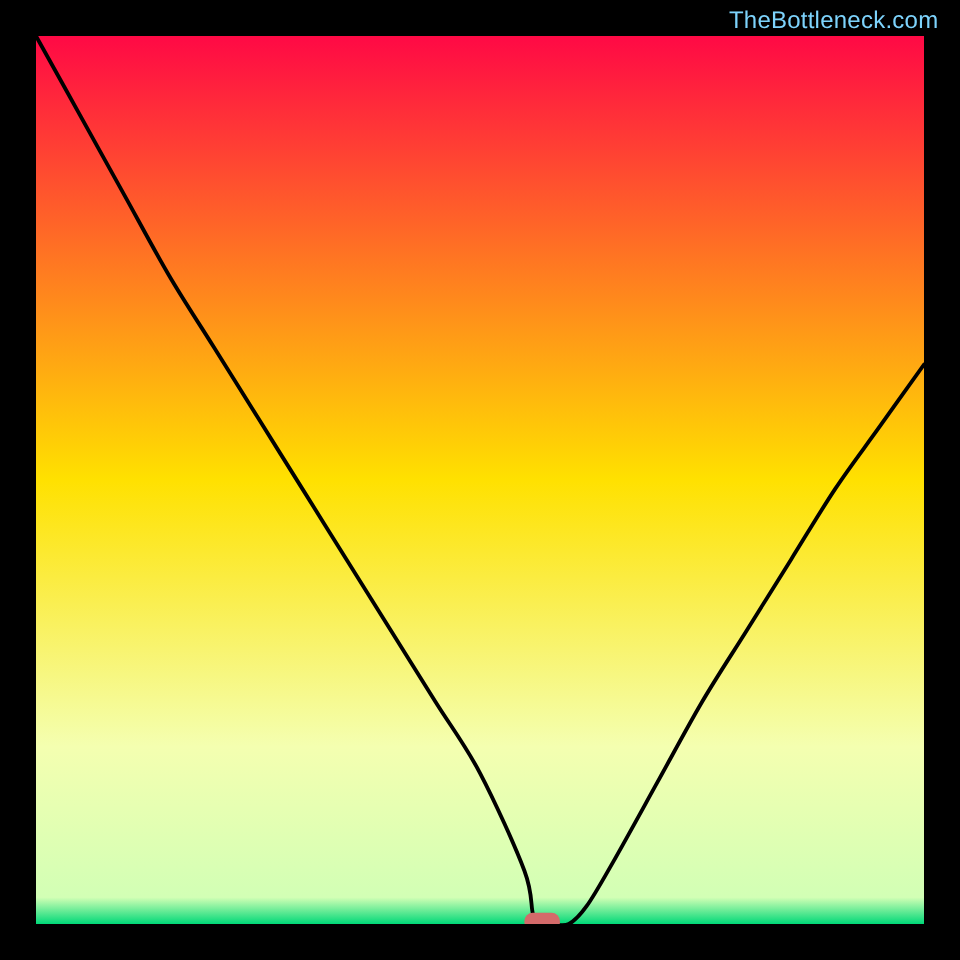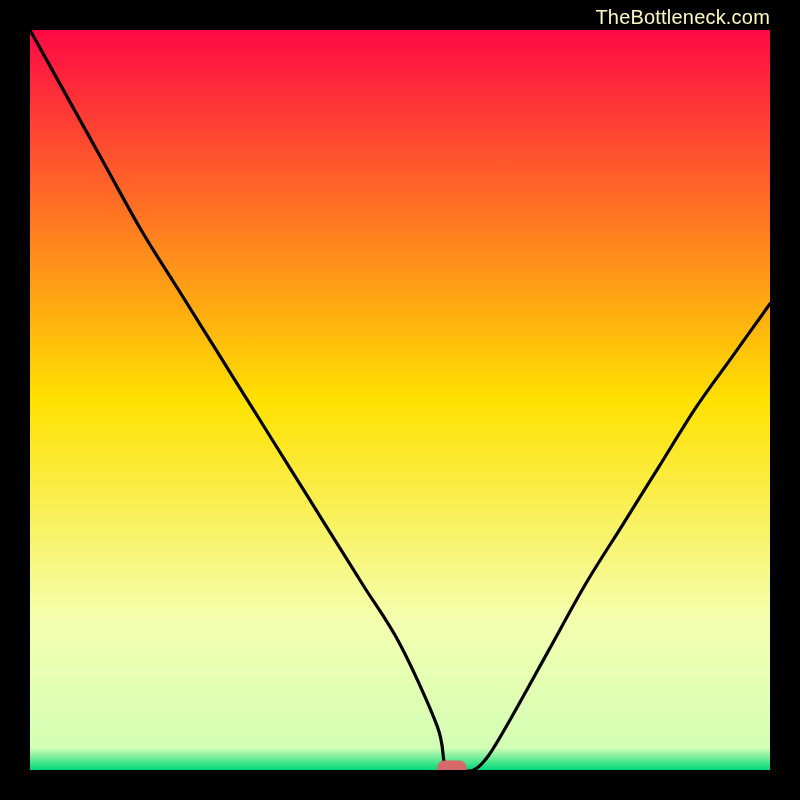--- a/index.html
+++ b/index.html
@@ -1,18 +1,18 @@
 <!DOCTYPE html>
 <html><head>
 <meta charset="utf-8">
 <style>
   html,body{margin:0;padding:0;width:800px;height:800px;overflow:hidden;background:#000;}
   .frame{position:absolute;inset:0;background:#000;}
   .plot{position:absolute;left:30px;top:30px;width:740px;height:740px;}
-  .watermark{position:absolute;top:6px;right:30px;font:20px Arial,sans-serif;color:#fef9c3;letter-spacing:.2px;}
+  .watermark{position:absolute;top:6px;right:18px;font:20px Arial,sans-serif;color:#7dd3fc;letter-spacing:.2px;}
   svg{display:block;}
 </style>
 </head>
 <body>
 
 <div class="frame"></div>
 
 <div class="plot">
   <svg width="740" height="740" viewBox="0 0 740 740">
     <defs>

